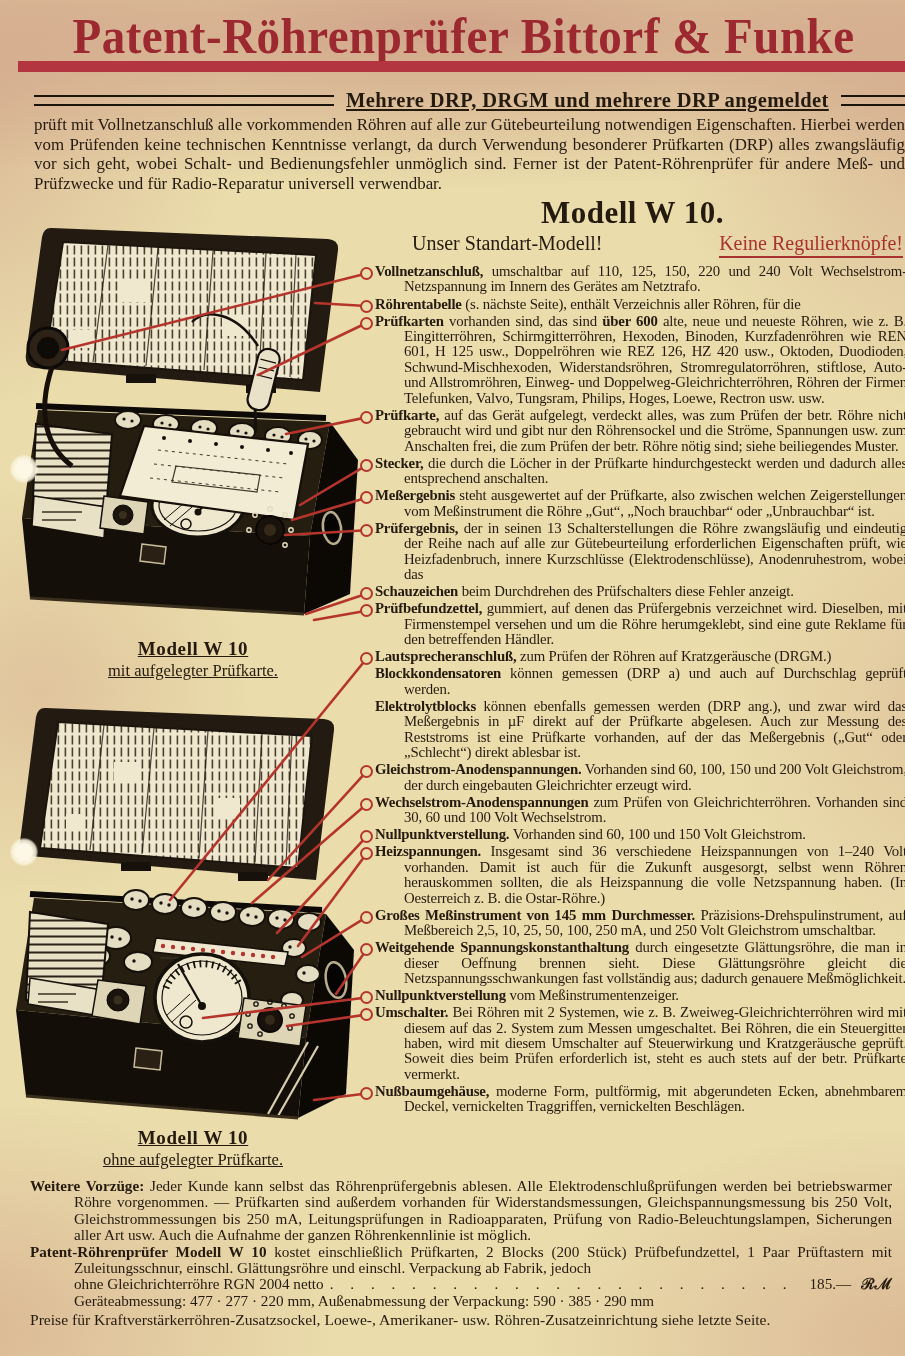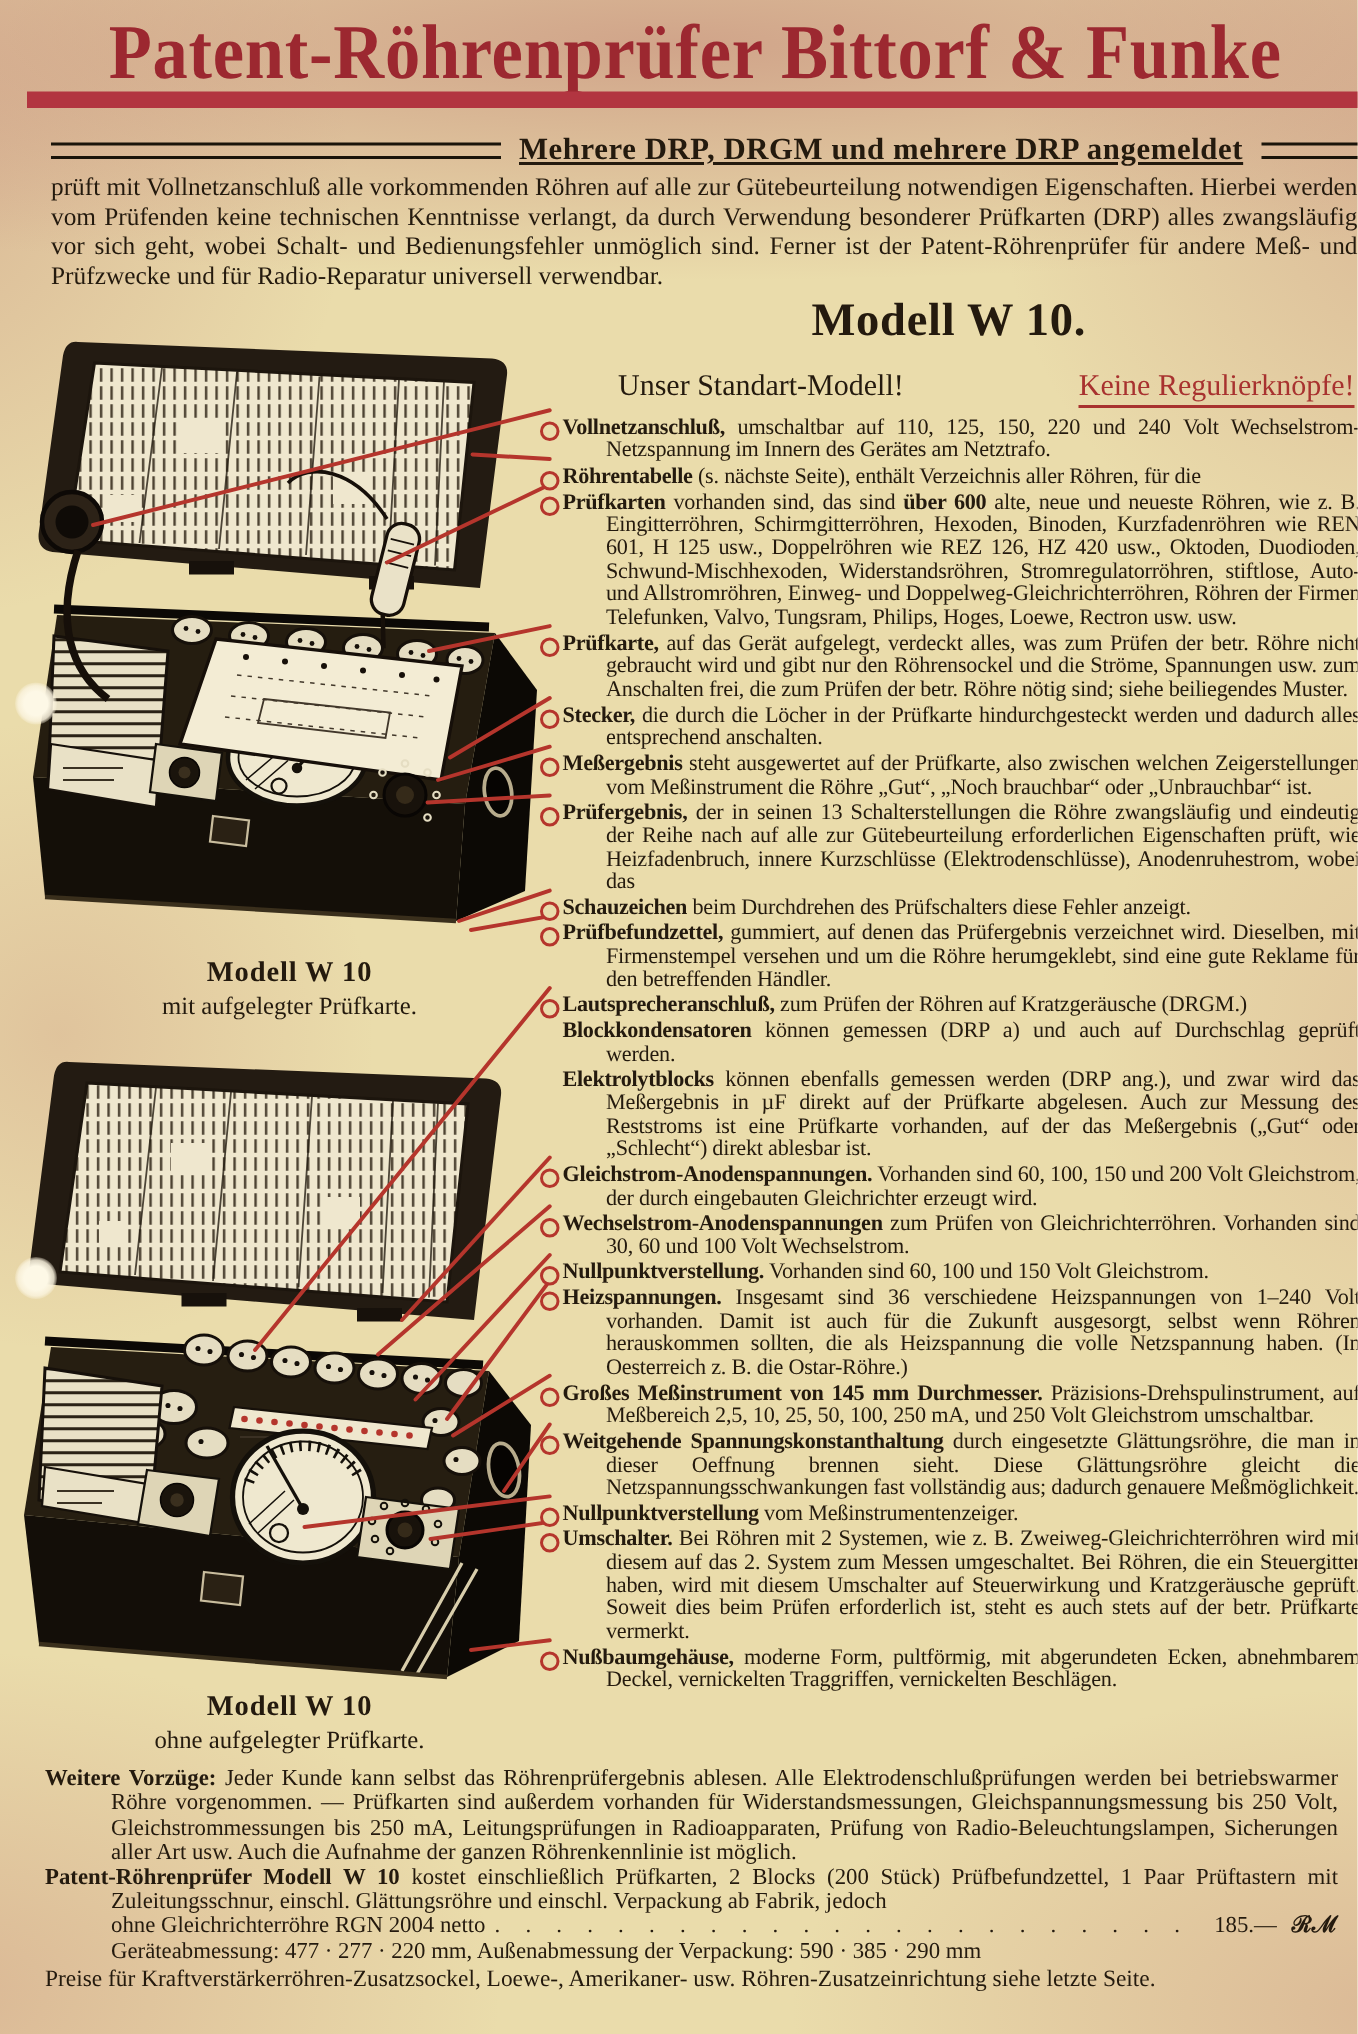--- a/index.html
+++ b/index.html
@@ -28,31 +28,31 @@
   #banner .rule{height:7px;border-top:2.4px solid #1a140a;border-bottom:2.4px solid #1a140a;}
   #banner .rl{width:300px;}
   #banner .rr{flex:1;}
   #banner .btxt{font-size:20.5px;font-weight:700;letter-spacing:.4px;white-space:nowrap;text-decoration:underline;}
   #intro{position:absolute;left:34px;right:22px;top:115px;margin:0;
     font-size:16.9px;line-height:19.6px;text-align:justify;z-index:3;}
   
   #rc{position:absolute;left:358px;top:196px;width:549px;z-index:3;}
   #rc h2{margin:0;text-align:center;font-size:31px;line-height:34px;font-weight:700;letter-spacing:.5px;}
   .subs{display:flex;justify-content:space-between;align-items:baseline;margin:2px 4px 6px 54px;font-size:20px;}
-  .sub-right{color:#a8322f;border-bottom:2.5px solid #a8322f;padding-bottom:1px;margin-top:14px;}
+  .sub-right{color:#a8322f;border-bottom:2.5px solid #a8322f;padding-bottom:1px;}
   #features p.feature{position:relative;margin:0 0 1.6px;padding-left:46px;text-indent:-29px;
     font-size:14.8px;line-height:15.45px;text-align:justify;letter-spacing:-.15px;}
   #features p.feature b{letter-spacing:-.2px;}
   .fb{position:absolute;left:2px;top:3px;width:9px;height:9px;border:2.6px solid #b5352c;
     border-radius:50%;background:#eadcab;}
   
   .fig{position:absolute;z-index:1;}
   #fig1{left:8px;top:220px;}
   #fig2{left:6px;top:698px;}
-  .cap{position:absolute;width:230px;text-align:center;z-index:3;line-height:1.2;}
+  .cap{position:absolute;width:230px;text-align:center;z-index:3;line-height:1.2;text-decoration:underline;}
   #cap1{left:78px;top:638px;}
   #cap2{left:78px;top:1127px;}
   .cap b{font-size:19px;letter-spacing:.6px;display:block;}
   .cap span{font-size:16.5px;display:block;}
   .hole{position:absolute;width:28px;height:28px;border-radius:50%;z-index:2;
     background:radial-gradient(circle,#fdf8e6 0 40%,rgba(250,243,222,.85) 60%,rgba(250,243,222,0) 75%);}
   
   #callouts{position:absolute;left:0;top:0;z-index:2;pointer-events:none;}
   #callouts line{stroke:#b5352c;stroke-width:2.6;stroke-linecap:round;}
   

